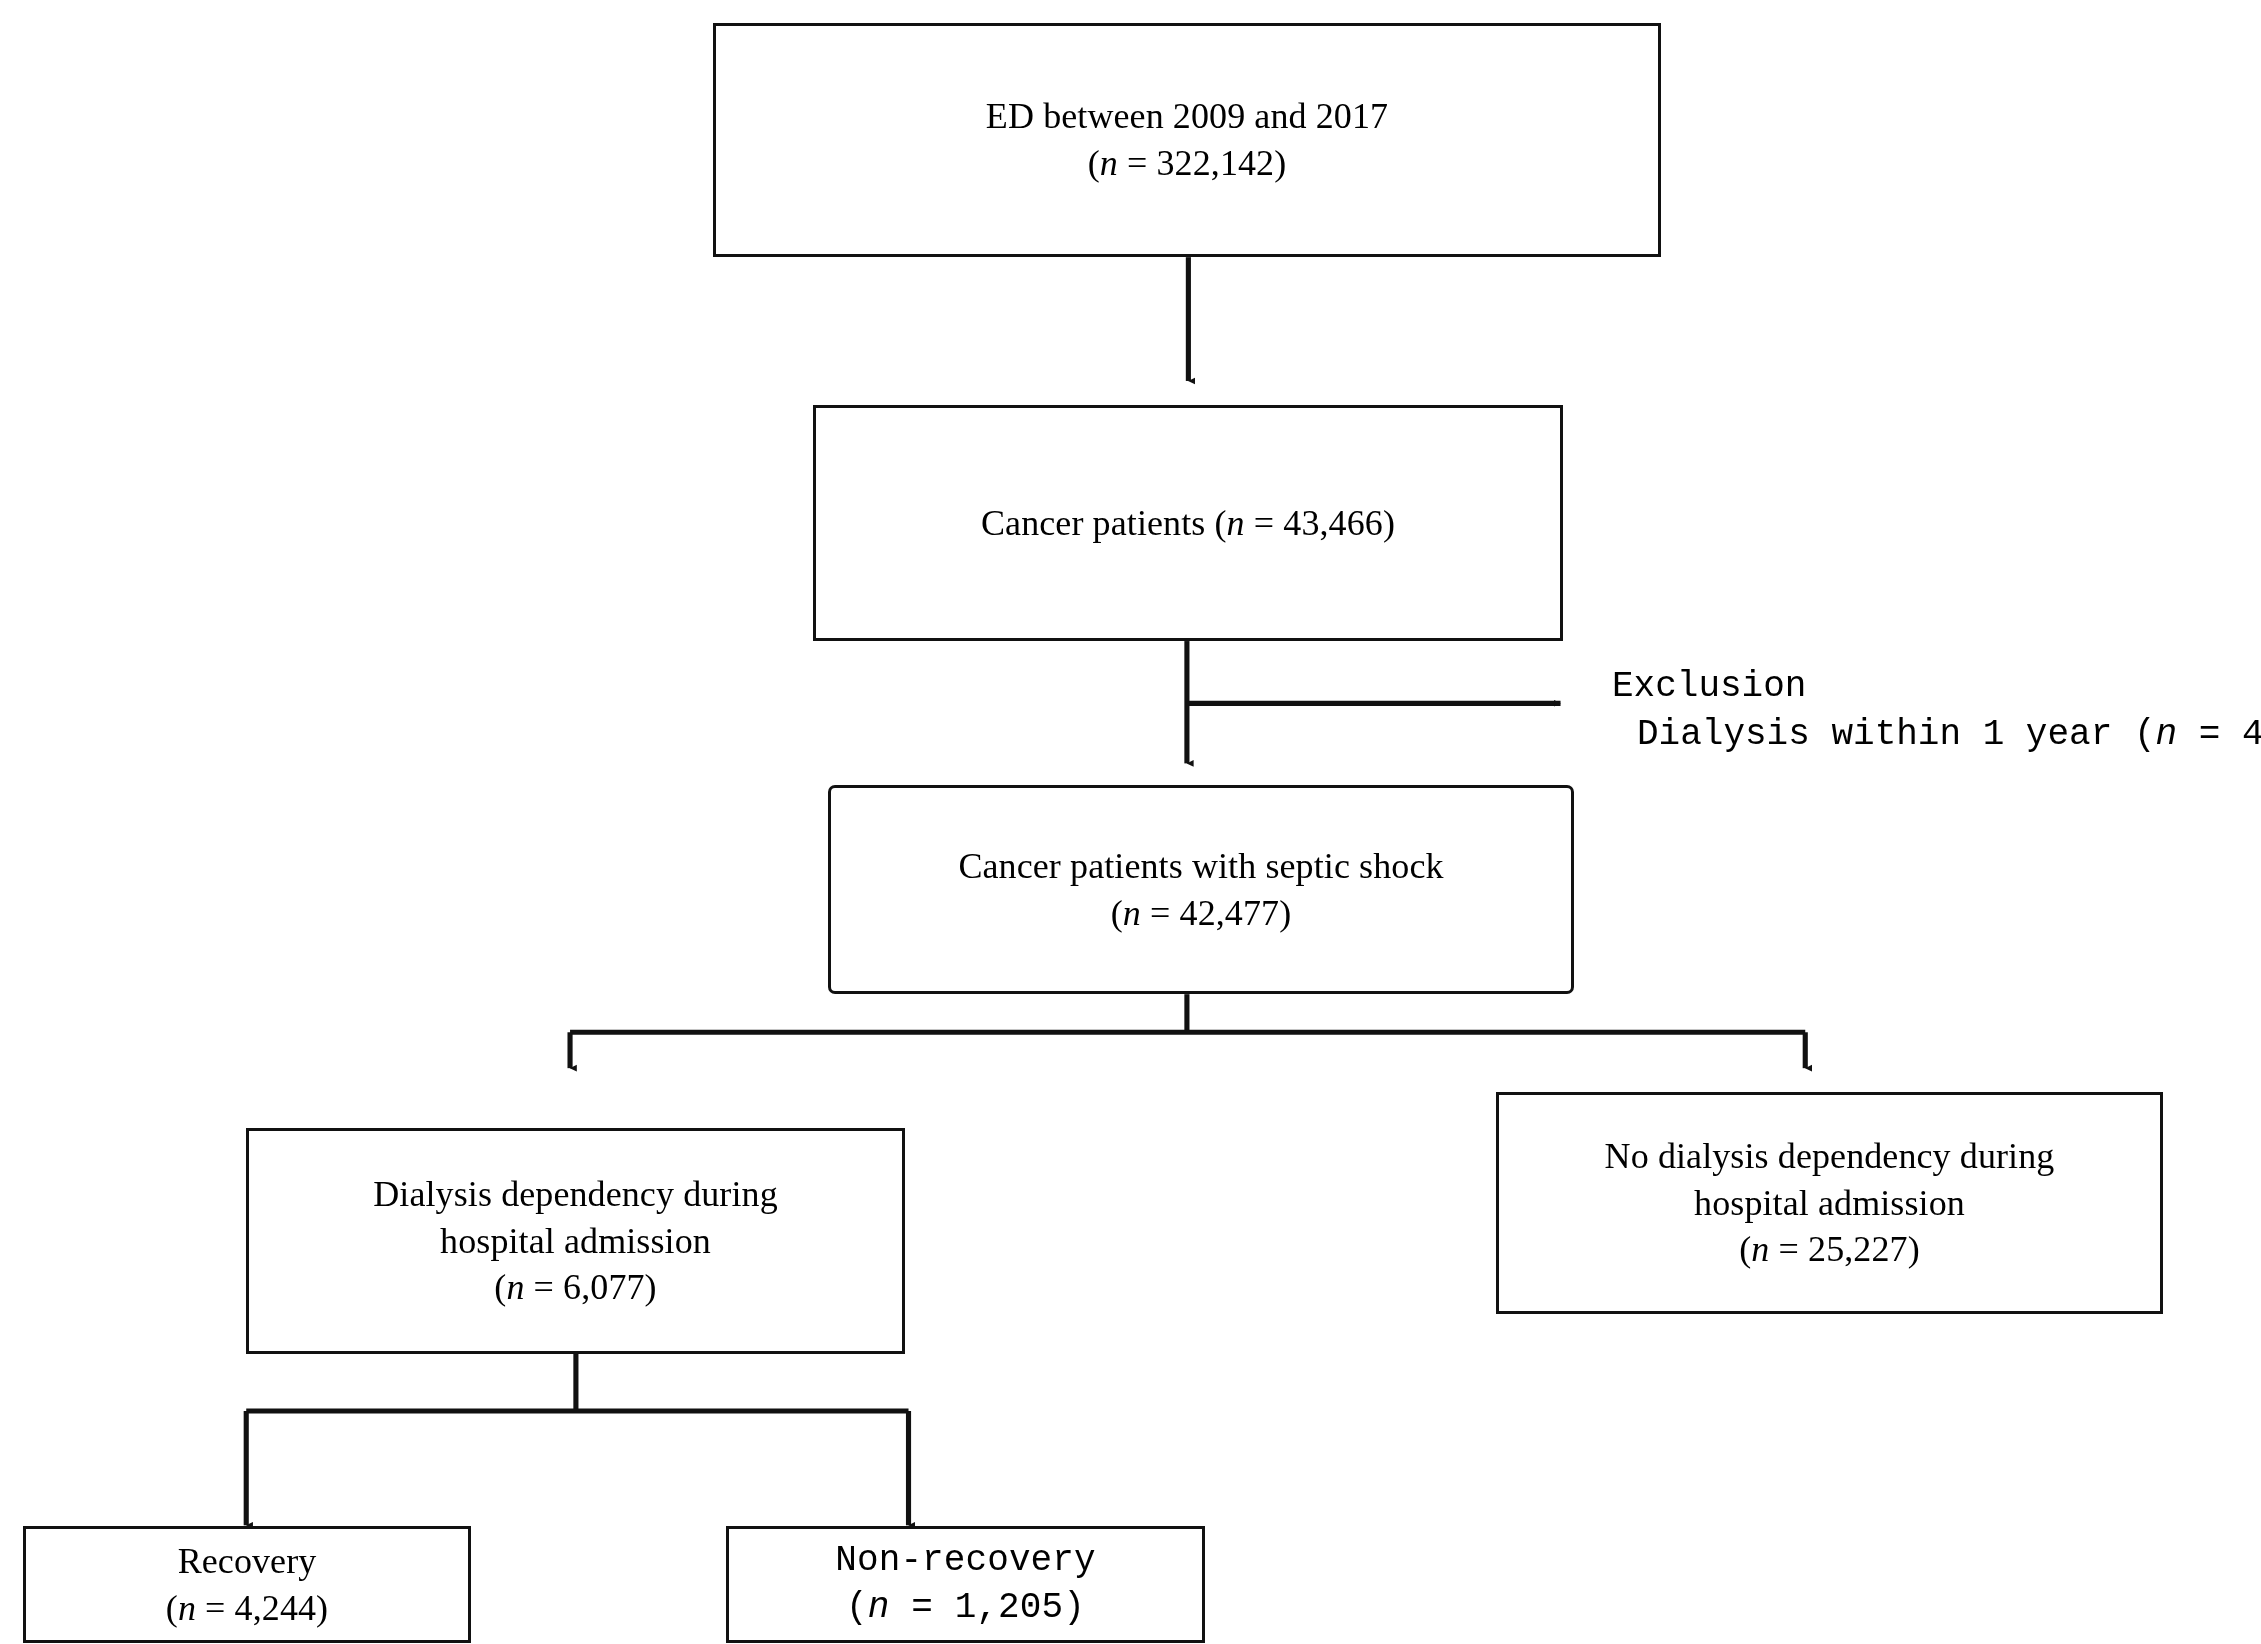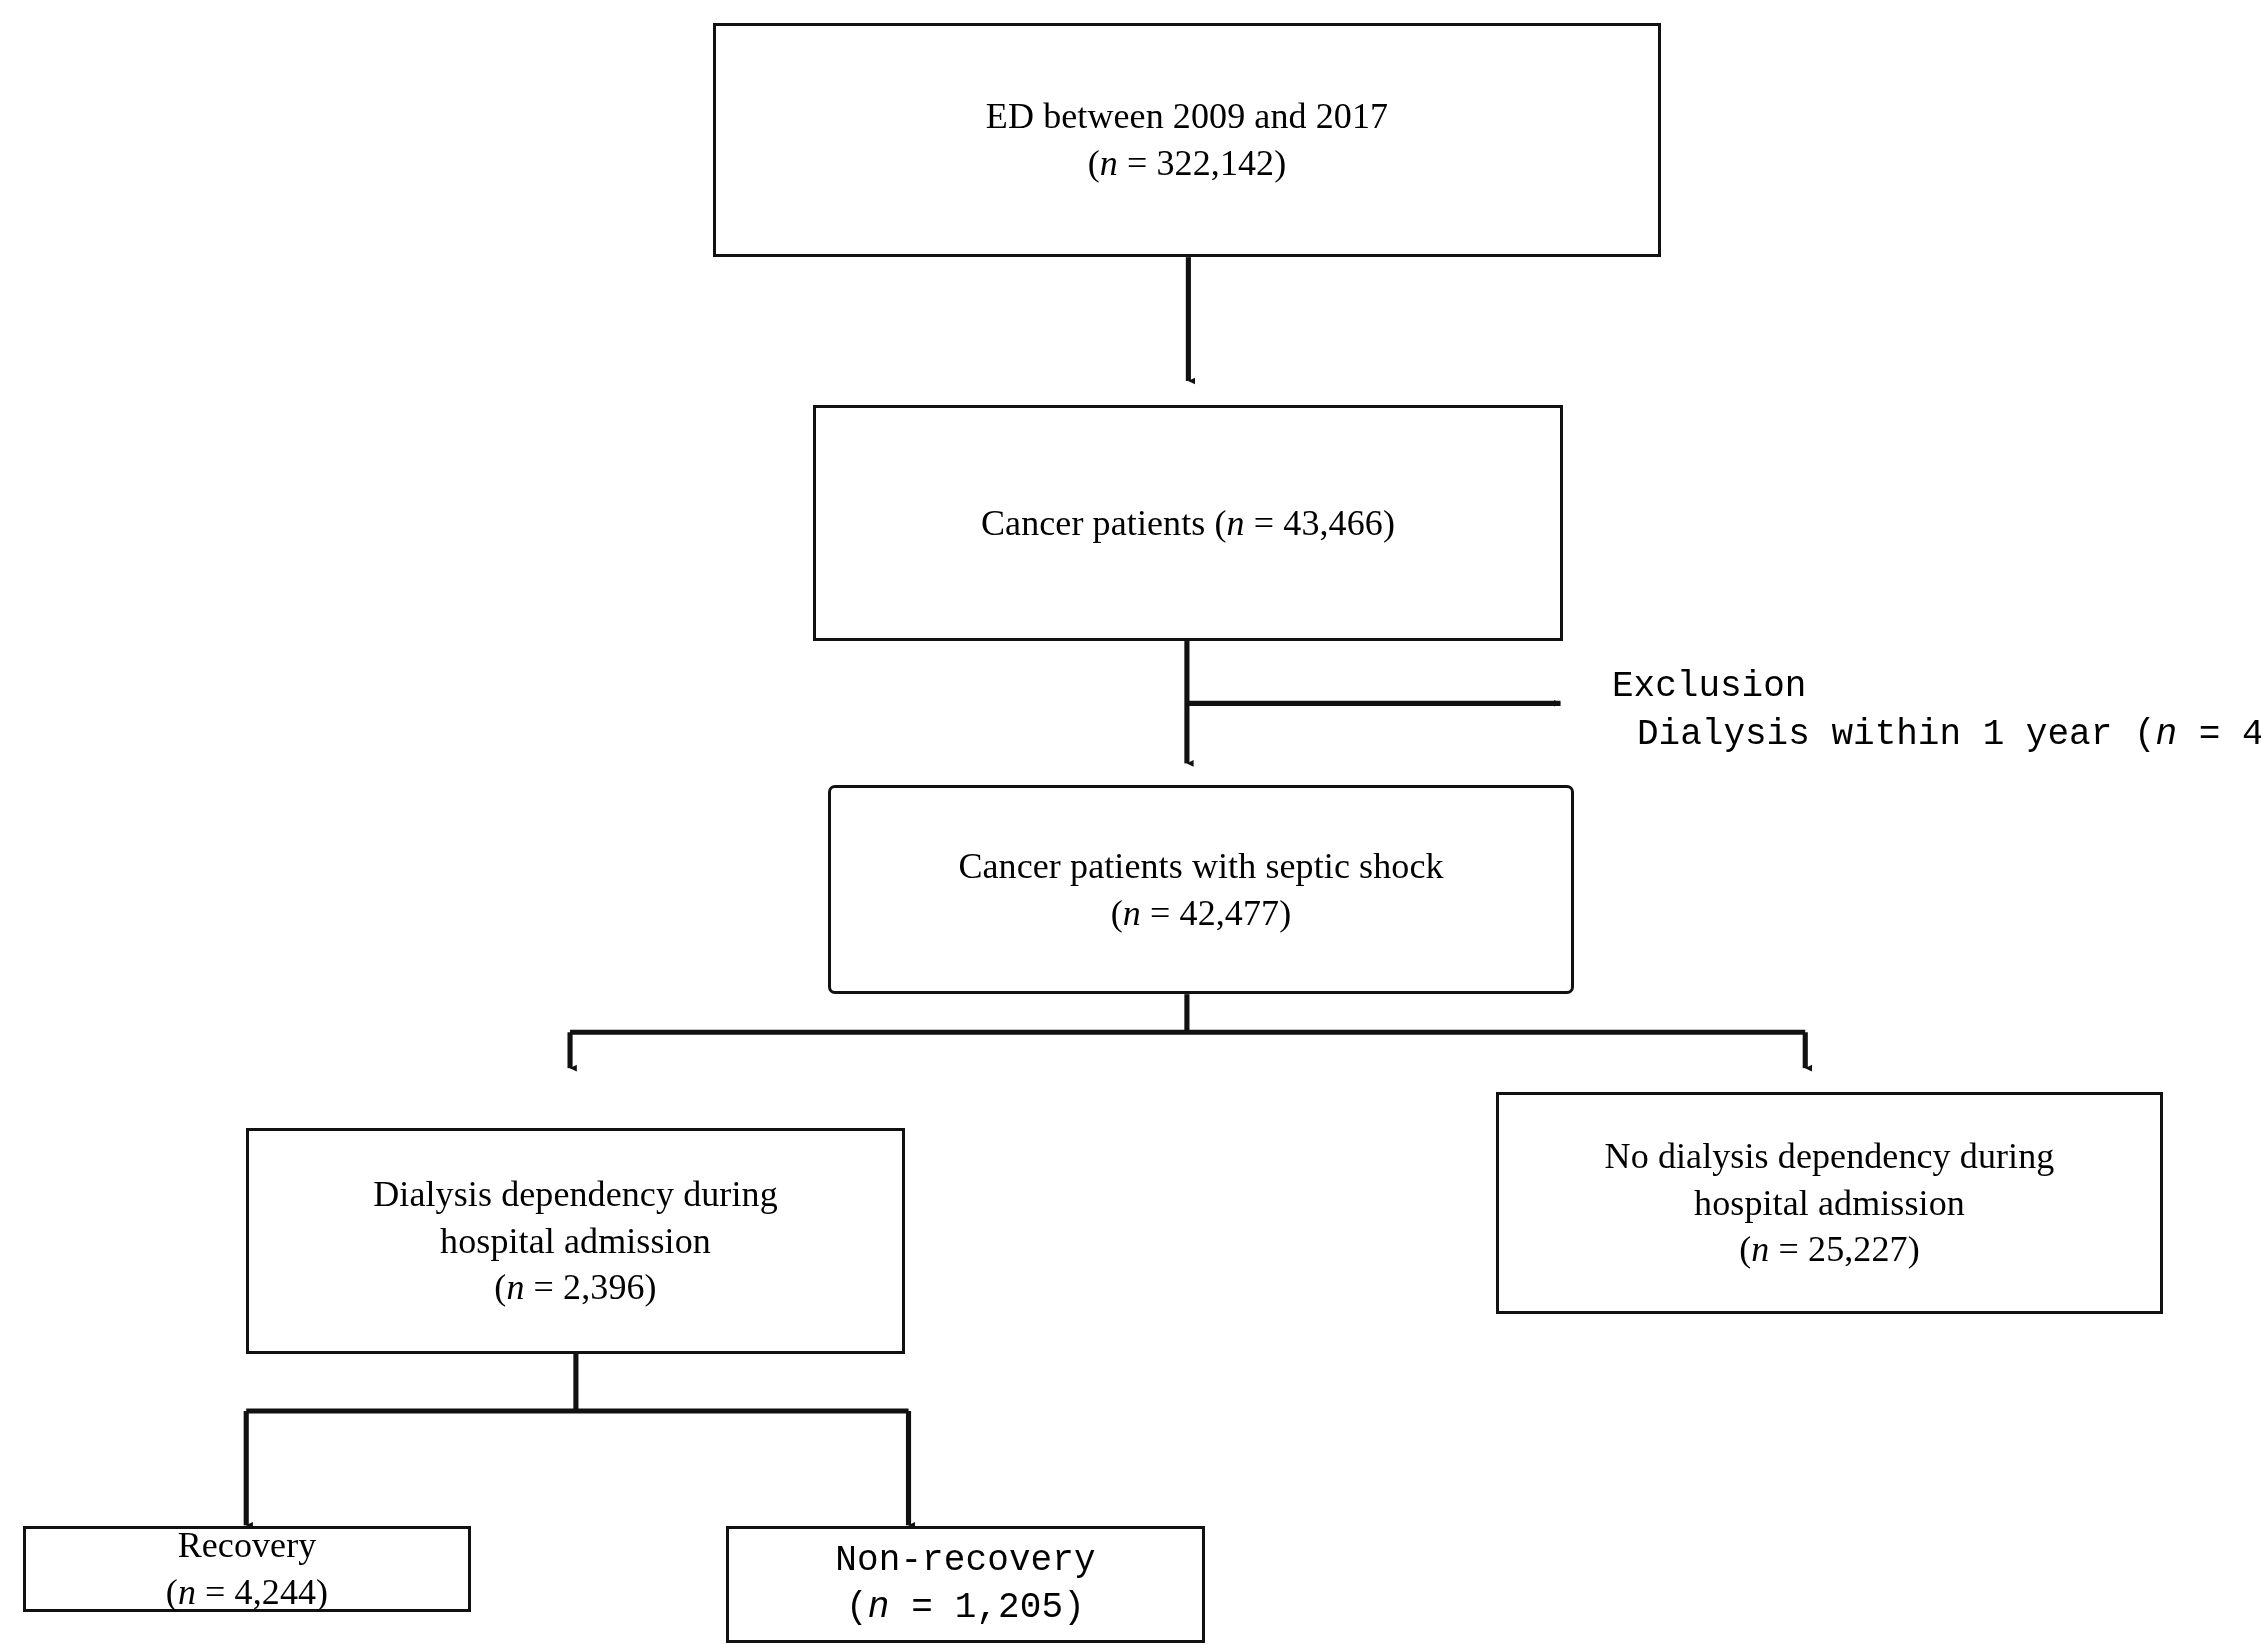--- a/index.html
+++ b/index.html
@@ -124,33 +124,33 @@
     <span class="node-text">
       <span class="ln">Cancer patients with septic shock</span>
       <span class="ln">(<span class="nvar">n</span> = <span>42,477</span>)</span>
     </span>
   </div>
 
   <div class="node-box" style="left:246px; top:1128px; width:659px; height:226px;">
     <span class="node-text">
       <span class="ln">Dialysis dependency during</span>
       <span class="ln">hospital admission</span>
-      <span class="ln">(<span class="nvar">n</span> = <span>2,396</span>)</span>
+      <span class="ln">(<span class="nvar">n</span> = <span>6,077</span>)</span>
     </span>
   </div>
 
   <div class="node-box" style="left:1496px; top:1092px; width:667px; height:222px;">
     <span class="node-text">
       <span class="ln">No dialysis dependency during</span>
       <span class="ln">hospital admission</span>
       <span class="ln">(<span class="nvar">n</span> = <span>25,227</span>)</span>
     </span>
   </div>
 
-  <div class="node-box" style="left:23px; top:1526px; width:448px; height:86px;">
+  <div class="node-box" style="left:23px; top:1526px; width:448px; height:117px;">
     <span class="node-text">
       <span class="ln">Recovery</span>
       <span class="ln">(<span class="nvar">n</span> = <span>4,244</span>)</span>
     </span>
   </div>
 
   <div class="node-box" style="left:726px; top:1526px; width:479px; height:117px;font-family:Liberation Mono, monospace;">
     <span class="node-text">
       <span class="ln">Non-recovery</span>
       <span class="ln">(<span class="nvar">n</span> = <span>1,205</span>)</span>

